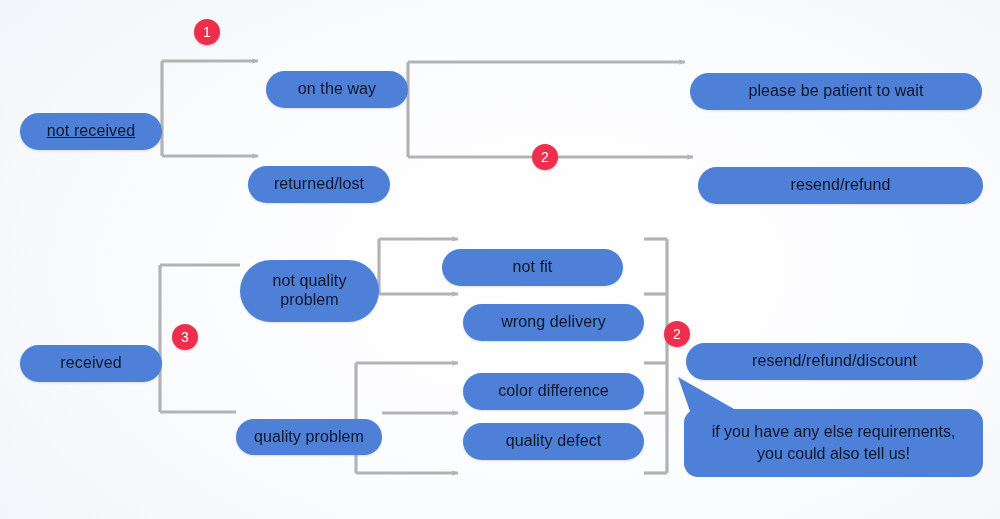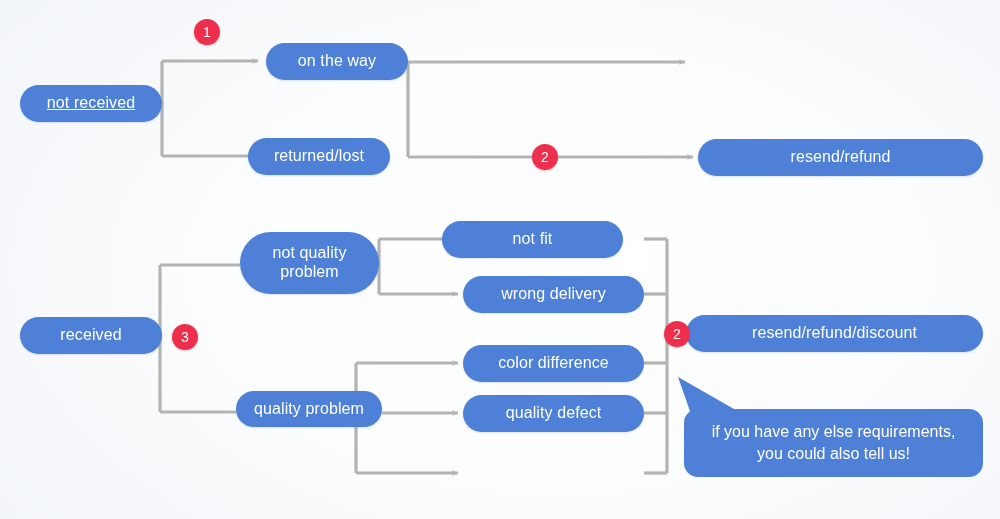--- a/index.html
+++ b/index.html
@@ -26,31 +26,32 @@
     position: absolute;
     left: 0;
     top: 0;
     width: 1000px;
     height: 519px;
   }
   .node {
     position: absolute;
     box-sizing: border-box;
     background: #4d80d6;
-    color: #ffffff;
+    color: #0f172a;
     border-radius: 999px;
     display: flex;
     align-items: center;
     justify-content: center;
     text-align: center;
     line-height: 1.15;
     font-size: 16px;
     letter-spacing: 0.1px;
     padding: 2px 10px;
     box-shadow: 0 1px 2px rgba(70,110,180,0.18);
+    margin-top: 28px;
   }
   .node.two-line {
     line-height: 1.18;
   }
   .badge {
     position: absolute;
     width: 26px;
     height: 26px;
     border-radius: 50%;
     background: #ed2f4d;
@@ -59,21 +60,21 @@
     display: flex;
     align-items: center;
     justify-content: center;
     font-weight: 400;
     box-shadow: 0 1px 2px rgba(150,20,40,0.25);
   }
   .bubble {
     position: absolute;
     box-sizing: border-box;
     background: #4d80d6;
-    color: #ffffff;
+    color: #0f172a;
     border-radius: 14px;
     font-size: 16px;
     line-height: 1.35;
     text-align: center;
     display: flex;
     align-items: center;
     justify-content: center;
     padding: 6px 12px;
   }
 </style>
@@ -127,20 +128,23 @@
   </div>
 
   <div class="node" style="left:266px; top:43px; width:142px; height:37px;">
     <span>on the way</span>
   </div>
 
   <div class="node" style="left:248px; top:138px; width:142px; height:37px;">
     <span>returned/lost</span>
   </div>
 
+  <div class="node" style="left:690px; top:45px; width:292px; height:37px;">
+    <span>please be patient to wait</span>
+  </div>
 
   <div class="node" style="left:698px; top:139px; width:285px; height:37px;">
     <span>resend/refund</span>
   </div>
 
   <div class="badge" style="left:194px; top:19px;">
     <span>1</span>
   </div>
 
   <div class="badge" style="left:532px; top:144px;">

